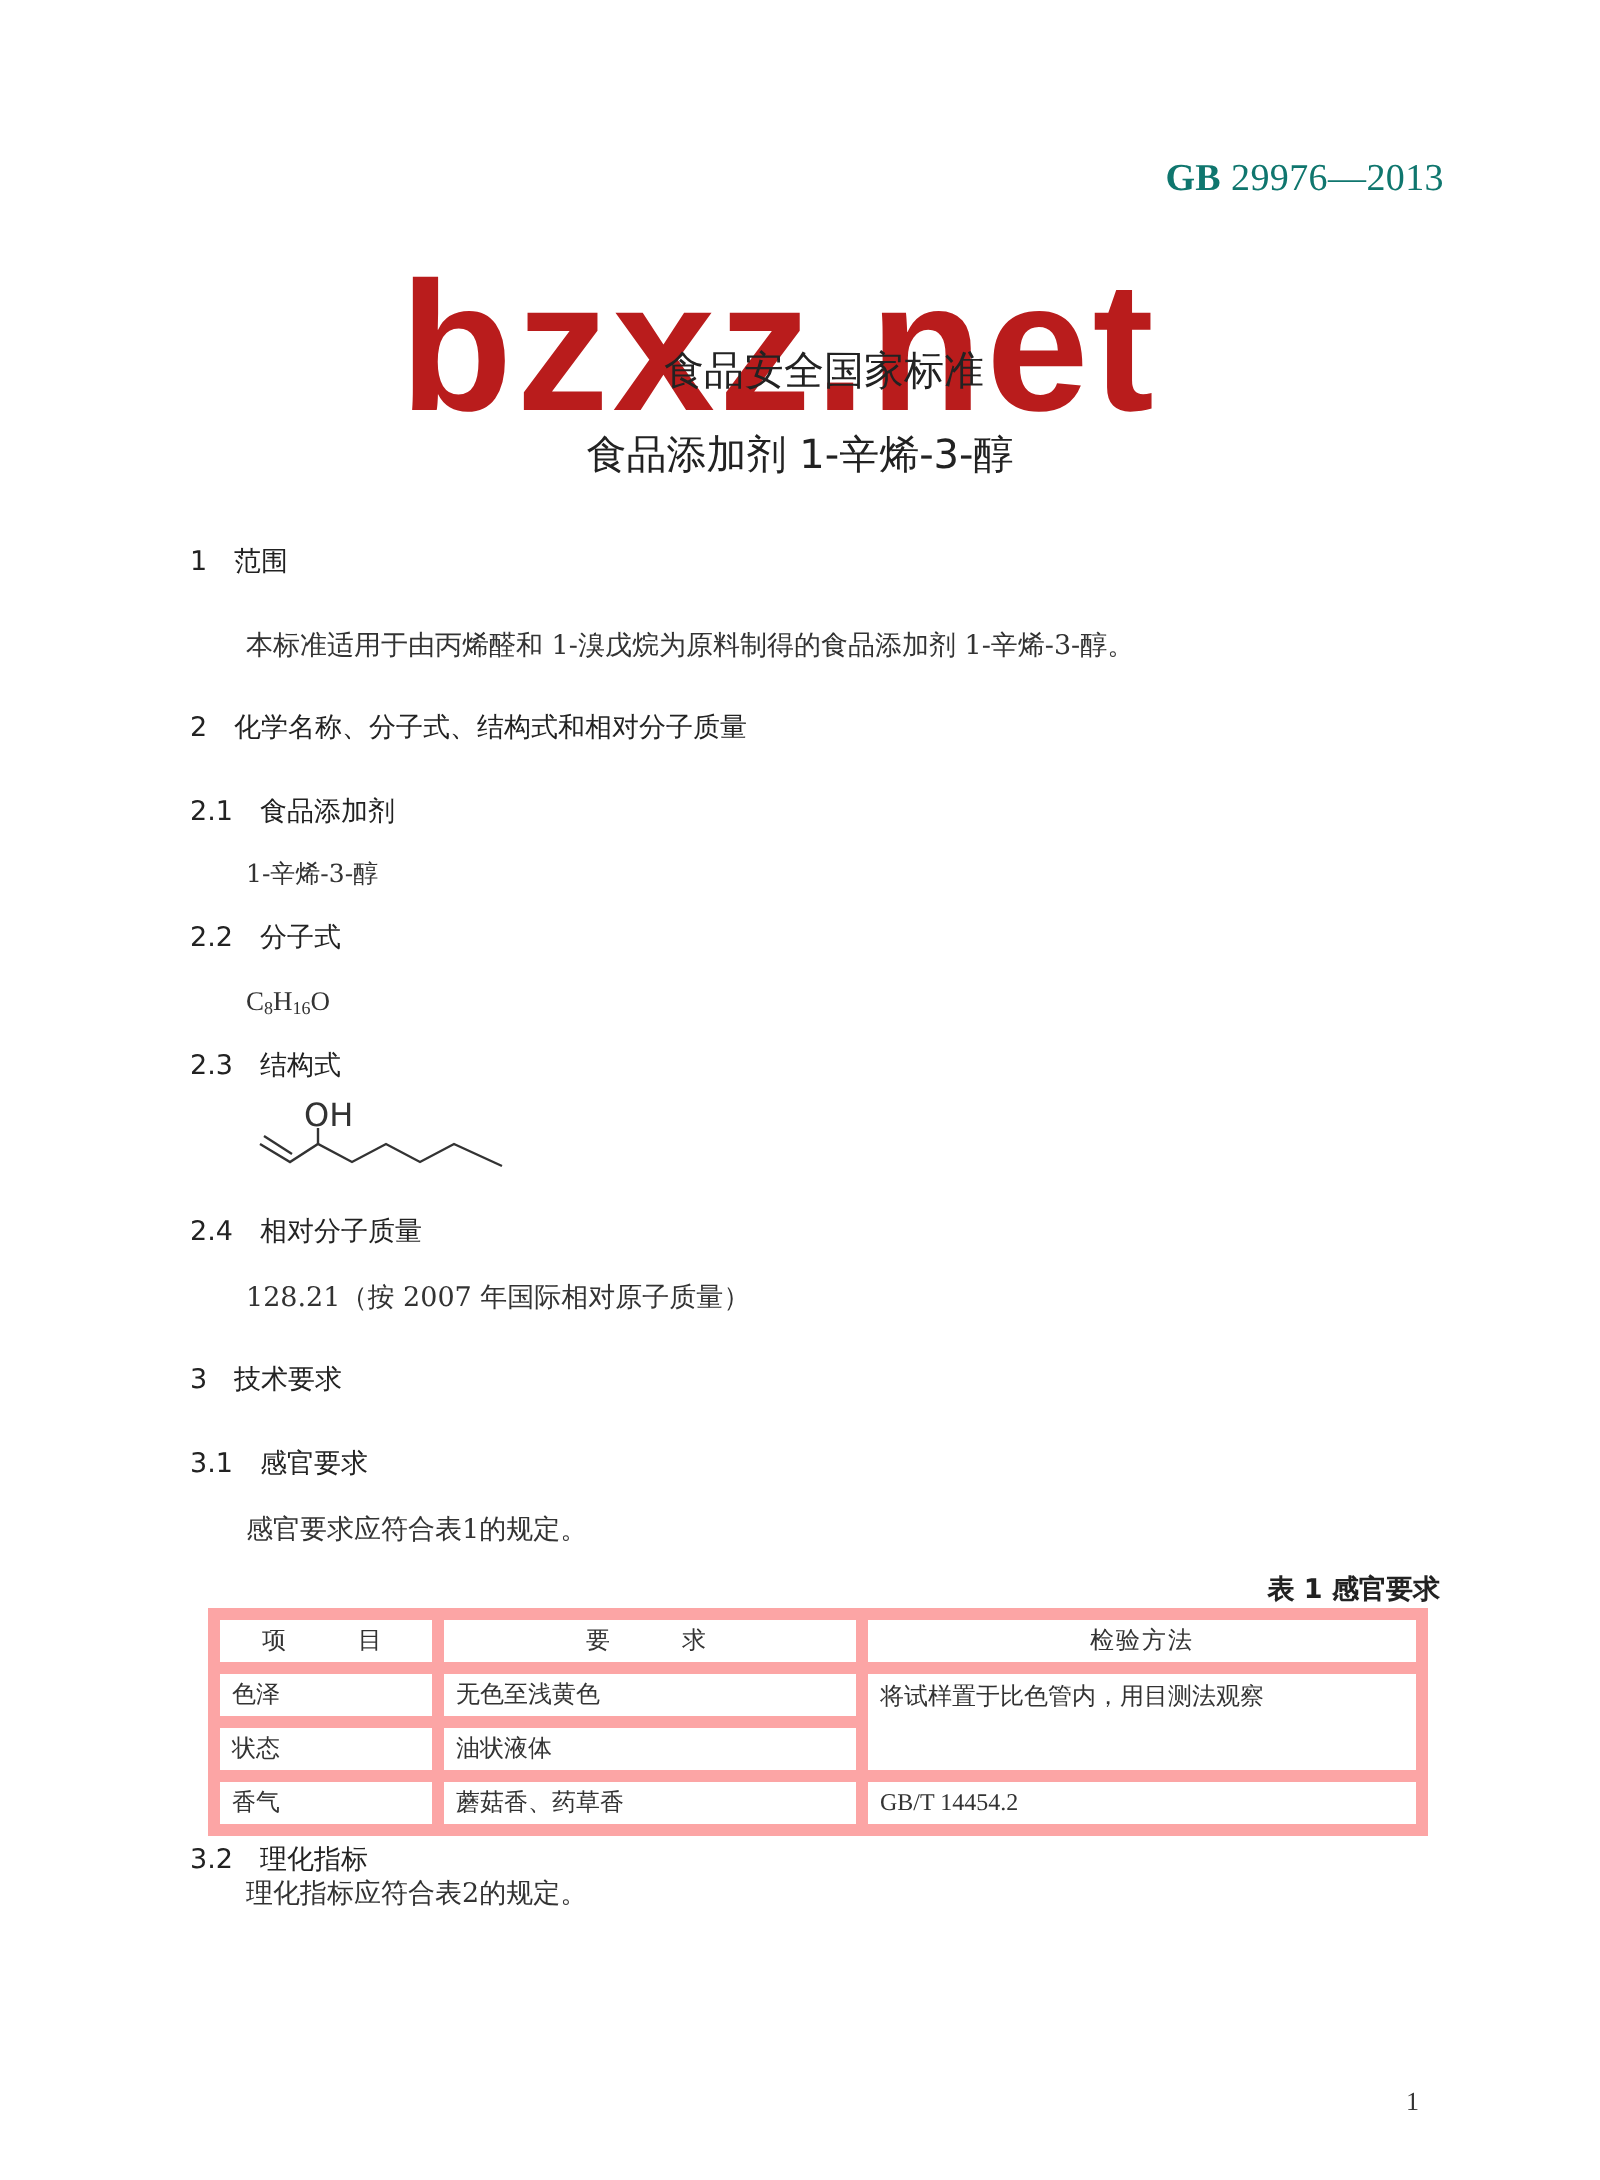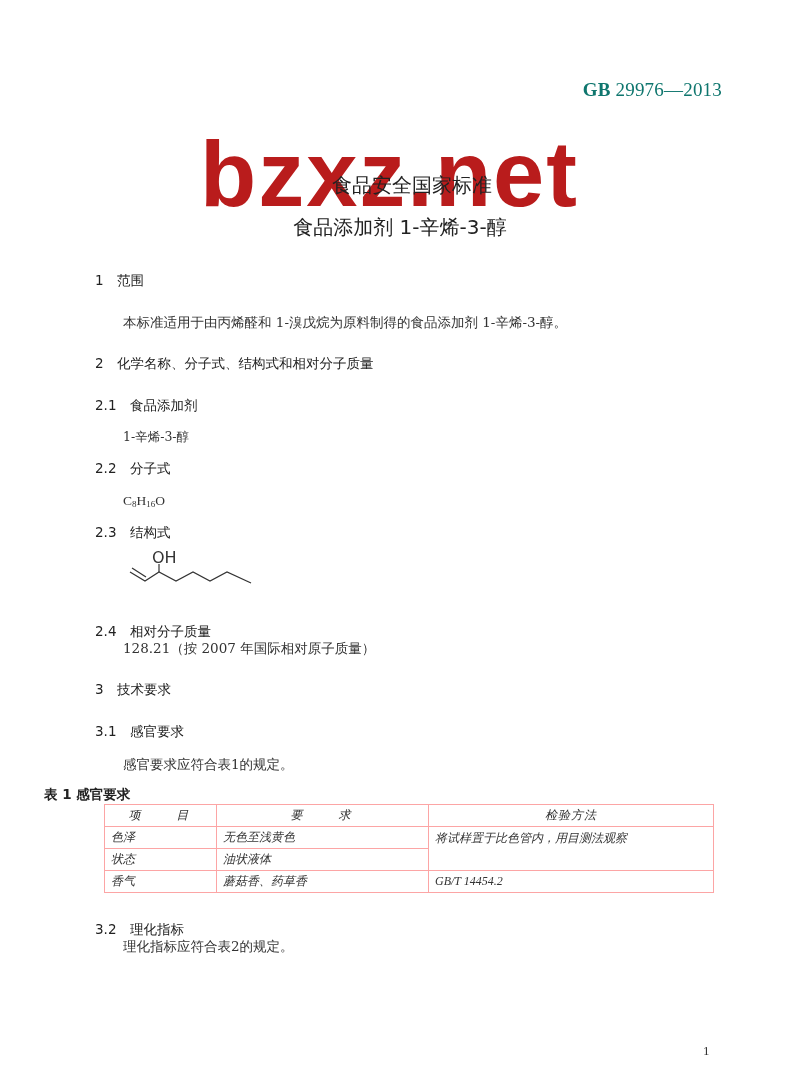--- a/index.html
+++ b/index.html
@@ -7,23 +7,23 @@
   .abs { position: absolute; }
   .std-no { right: 78px; top: 79px; font-family: Liberation Serif, serif; font-size: 19px; color: #0f766e; letter-spacing: 0.2px; }
   .std-no b { font-weight: bold; }
   .watermark { left: 200px; top: 128px; font-family: Liberation Sans, sans-serif; font-weight: bold; font-size: 92px; color: #b91c1c; letter-spacing: 2px; line-height: 1; text-align: right; }
   .title1 { left: 12px; width: 800px; top: 172px; text-align: center; font-family: "DejaVu Sans", sans-serif; font-size: 20px; color: #222; }
   .title2 { left: 0; width: 800px; top: 214px; text-align: center; font-family: "DejaVu Sans", sans-serif; font-size: 20px; color: #222; }
   .h { font-family: "DejaVu Sans", sans-serif; font-size: 13.5px; color: #222; }
   .h .num { display: inline-block; }
   .p { font-family: "DejaVu Serif", serif; font-size: 13.5px; color: #333; }
   .sub { font-size: 9px; vertical-align: -2px; }
-  .tbl-caption { left: 0; width: 720px; top: 786px; text-align: left; font-family: "DejaVu Sans", sans-serif; font-weight: bold; font-size: 13.5px; margin-left: 44px; }
+  .tbl-caption { left: 0; width: 720px; top: 786px; text-align: right; font-family: "DejaVu Sans", sans-serif; font-weight: bold; font-size: 13.5px; }
   table.t1 { position: absolute; left: 104px; top: 804px; width: 610px; border-collapse: collapse; font-family: "DejaVu Serif", serif; font-size: 12px; color: #333; }
-  table.t1 td, table.t1 th { border: 1px solid #fca5a5; padding: 0 6px; height: 21px; font-weight: normal; text-align: left; vertical-align: middle; font-style: italic; }
+  table.t1 td, table.t1 th { border: 6px solid #fca5a5; padding: 0 6px; height: 21px; font-weight: normal; text-align: left; vertical-align: middle; }
   table.t1 th { text-align: center; letter-spacing: 4px; }
   table.t1 td.method-merged { vertical-align: top; padding-top: 3px; }
   .pageno { left: 703px; top: 1043px; font-family: "Liberation Serif", serif; font-size: 13px; color: #333; }
 </style>
 </head>
 <body>
 
 <div class="abs std-no">
   <b>GB</b>
   <span>29976—2013</span>
@@ -60,21 +60,21 @@
 </div>
 <div class="abs" style="left:128px; top:548px; width:130px; height:48px;">
   <svg width="130" height="48" viewBox="0 0 130 48">
     <polyline points="2,24 17,33 31,24 48,33 65,24 82,33 99,24 123,35" fill="none" stroke="#333" stroke-width="1.2"></polyline>
     <line x1="4" y1="20" x2="18" y2="29" stroke="#333" stroke-width="1.2"></line>
     <line x1="31" y1="24" x2="31" y2="16" stroke="#333" stroke-width="1.2"></line>
   </svg>
   <div class="abs" style="left:24px; top:0px; font-family:'DejaVu Sans', sans-serif; font-size:16px; color:#333;">OH</div>
 </div>
 
-<div class="abs h" style="left:95px; top:607px;margin-top:16px;">
+<div class="abs h" style="left:95px; top:607px;">
   <span class="num" style="width:35px;">2.4</span><span>相对分子质量</span>
 </div>
 <div class="abs p" style="left:123px; top:640px;">128.21（按 2007 年国际相对原子质量）</div>
 
 <div class="abs h" style="left:95px; top:681px;">
   <span class="num" style="width:22px;">3</span><span>技术要求</span>
 </div>
 
 <div class="abs h" style="left:95px; top:723px;">
   <span class="num" style="width:35px;">3.1</span><span>感官要求</span>

